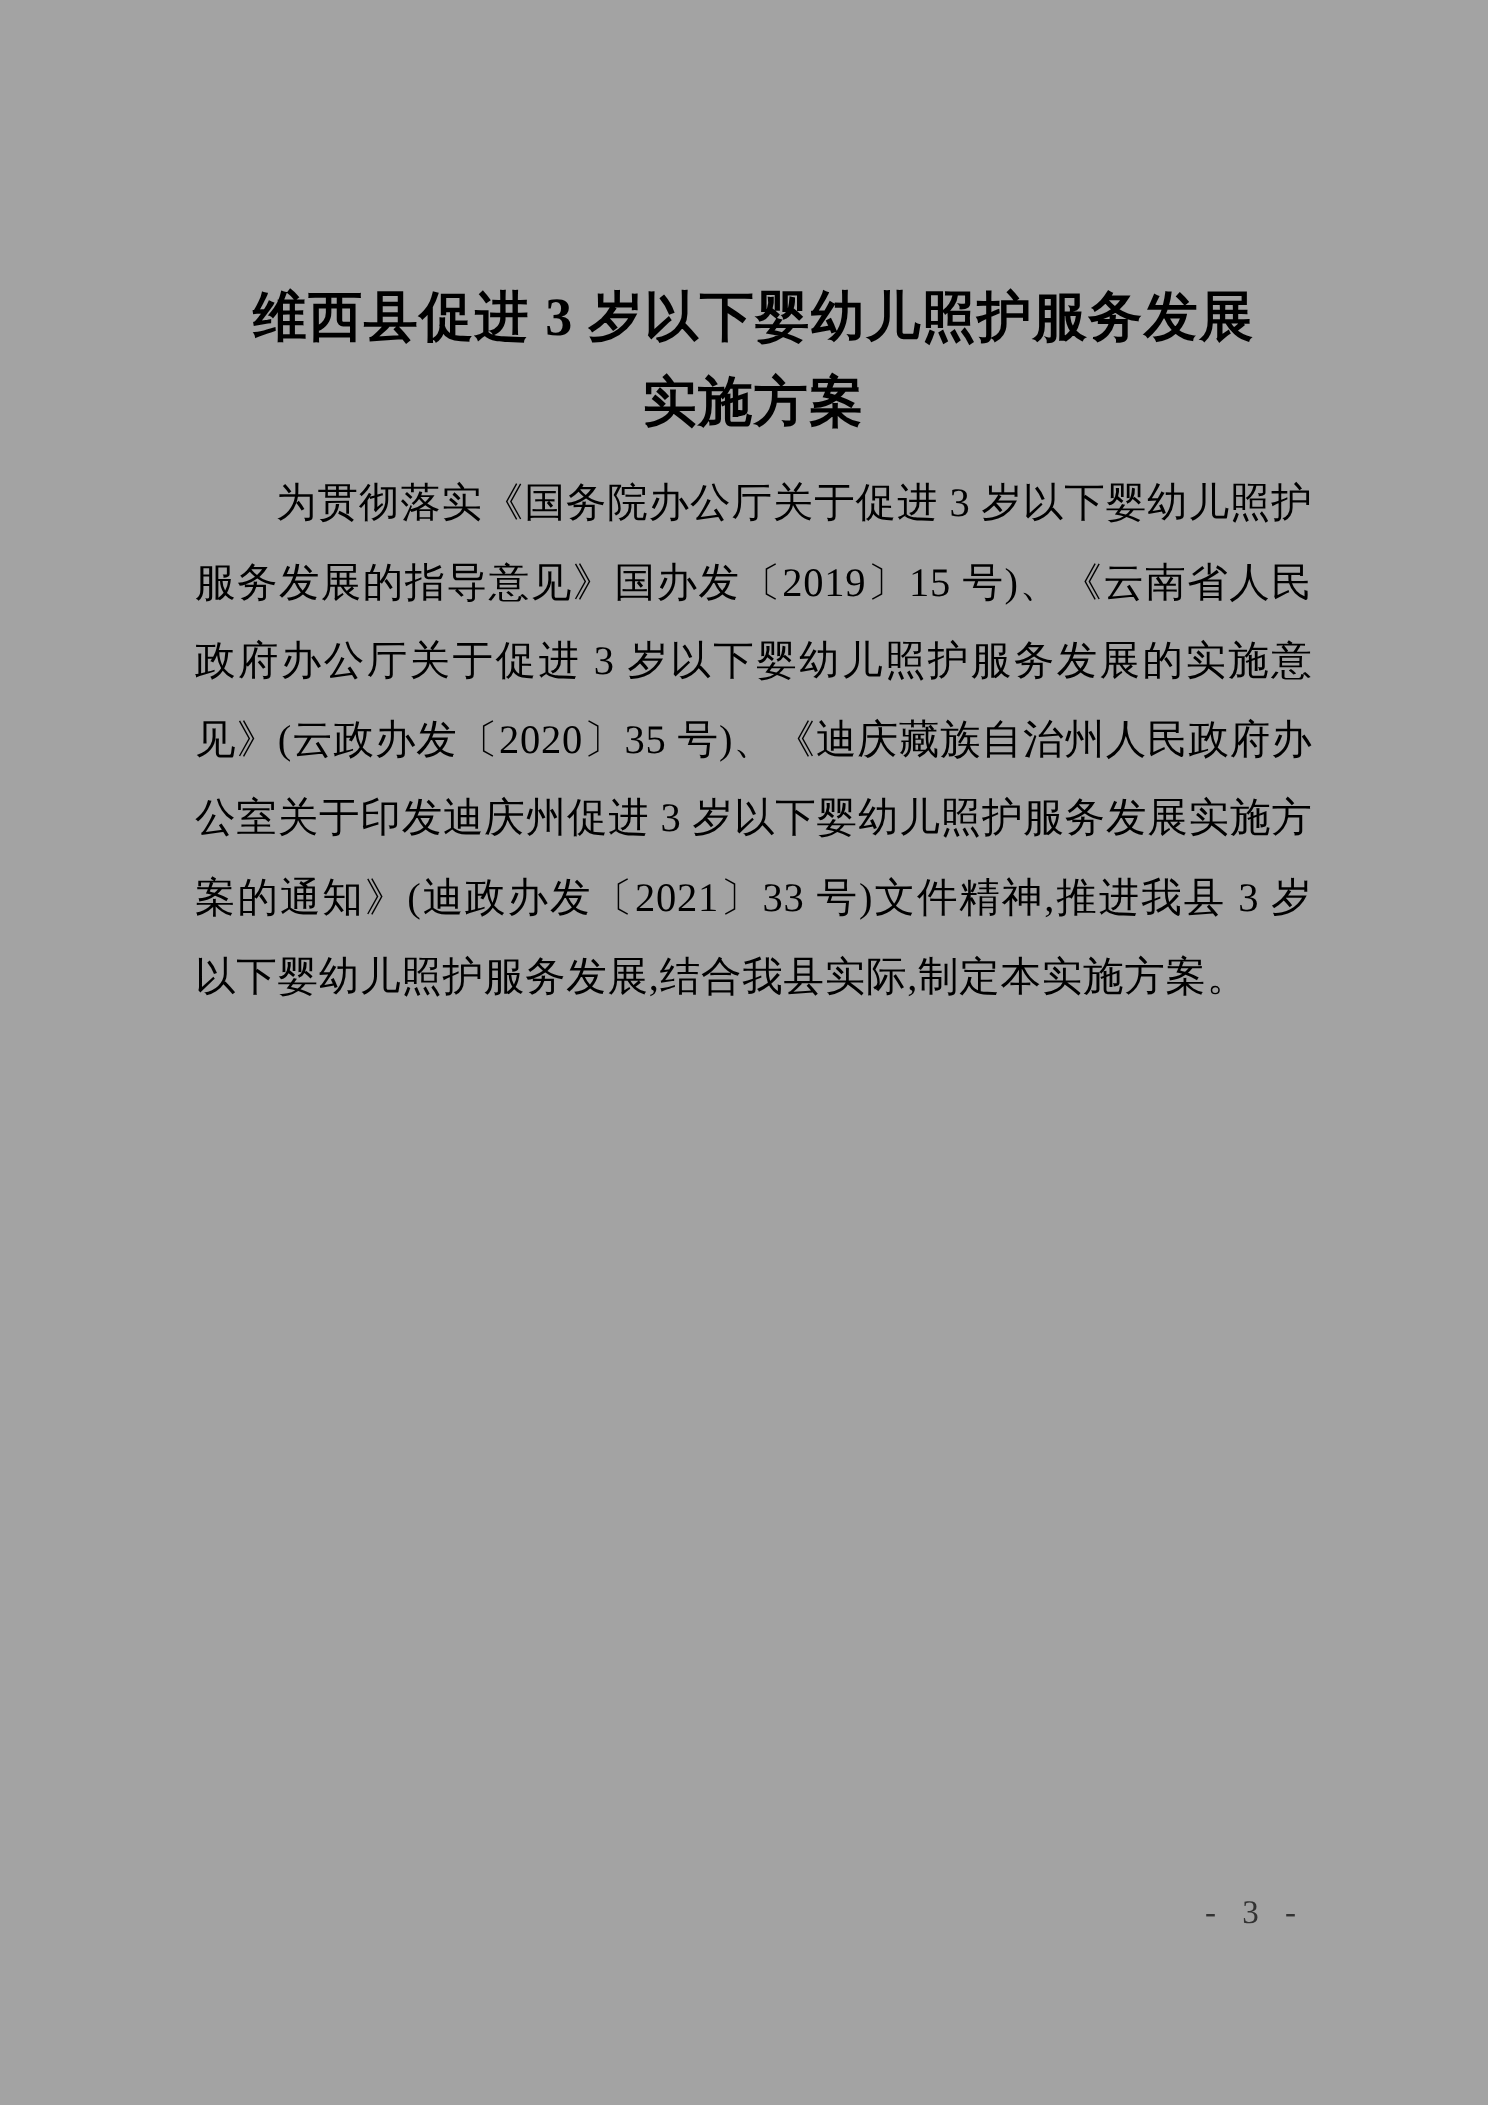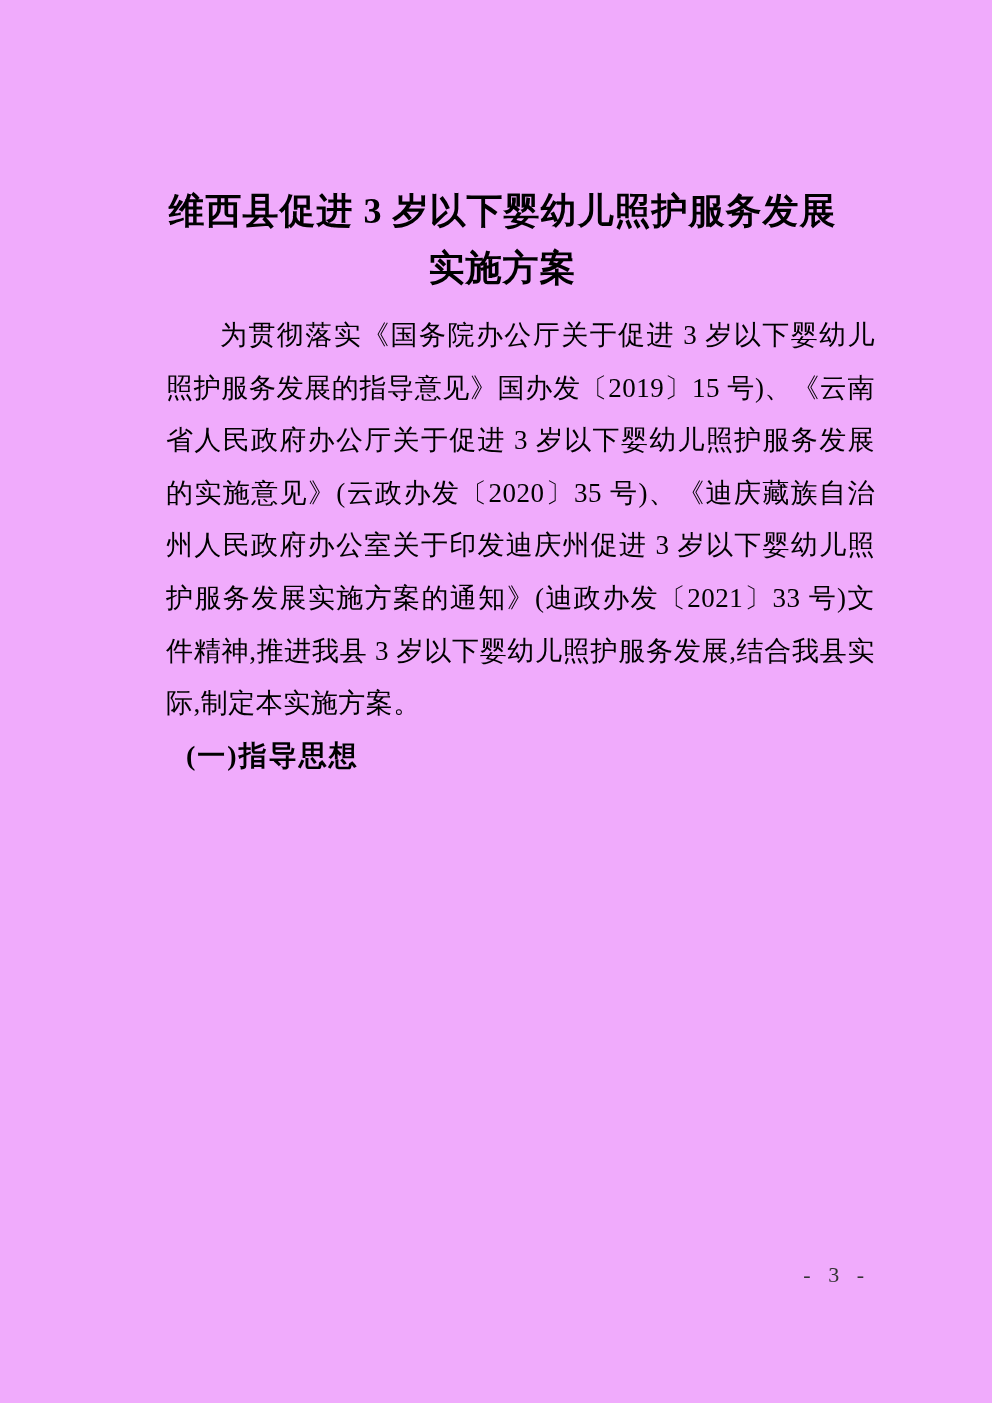--- a/index.html
+++ b/index.html
@@ -4,21 +4,21 @@
 <style>
   html, body {
     margin: 0;
     padding: 0;
     background: #ffffff;
   }
   .page {
     position: relative;
     width: 992px;
     height: 1403px;
-    background: #f0abfc;
+    background: #a3a3a3;
     box-sizing: border-box;
     padding: 0 117px 0 130px;
     overflow: hidden;
     color: #000000;
   }
   .doc-title {
     margin: 0;
     padding-top: 183px;
     font-family: "Liberation Serif", "DejaVu Serif", serif;
     font-weight: bold;
@@ -32,21 +32,20 @@
     font-family: "Liberation Serif", "DejaVu Serif", serif;
     font-size: 27px;
     line-height: 52.6px;
     text-align: justify;
     text-justify: inter-character;
     text-indent: 2em;
     letter-spacing: 0.5px;
   }
   .intro-para {
     margin-top: 12px;
-    margin-left: 36px;
   }
   .section-heading {
     margin: 0;
     font-family: "Liberation Sans", "DejaVu Sans", sans-serif;
     font-weight: bold;
     font-size: 28px;
     line-height: 52.6px;
     text-indent: 2em;
     letter-spacing: 1px;
   }
@@ -75,18 +74,17 @@
 <div class="page">
 
   <h1 class="doc-title">
     <span>维西县促进 3 岁以下婴幼儿照护服务发展</span><br>
     <span>实施方案</span>
   </h1>
 
   <p class="body-para intro-para">为贯彻落实《国务院办公厅关于促进 3 岁以下婴幼儿照护服务发展的指导意见》国办发〔2019〕15 号)、《云南省人民政府办公厅关于促进 3 岁以下婴幼儿照护服务发展的实施意见》(云政办发〔2020〕35 号)、《迪庆藏族自治州人民政府办公室关于印发迪庆州促进 3 岁以下婴幼儿照护服务发展实施方案的通知》(迪政办发〔2021〕33 号)文件精神,推进我县 3 岁以下婴幼儿照护服务发展,结合我县实际,制定本实施方案。</p>
 
 
-  <h3 class="subsection-heading">(一)指导思想</h3>
 
 
   <div class="page-number">- 3 -</div>
 
 </div>
 
 </body></html>

